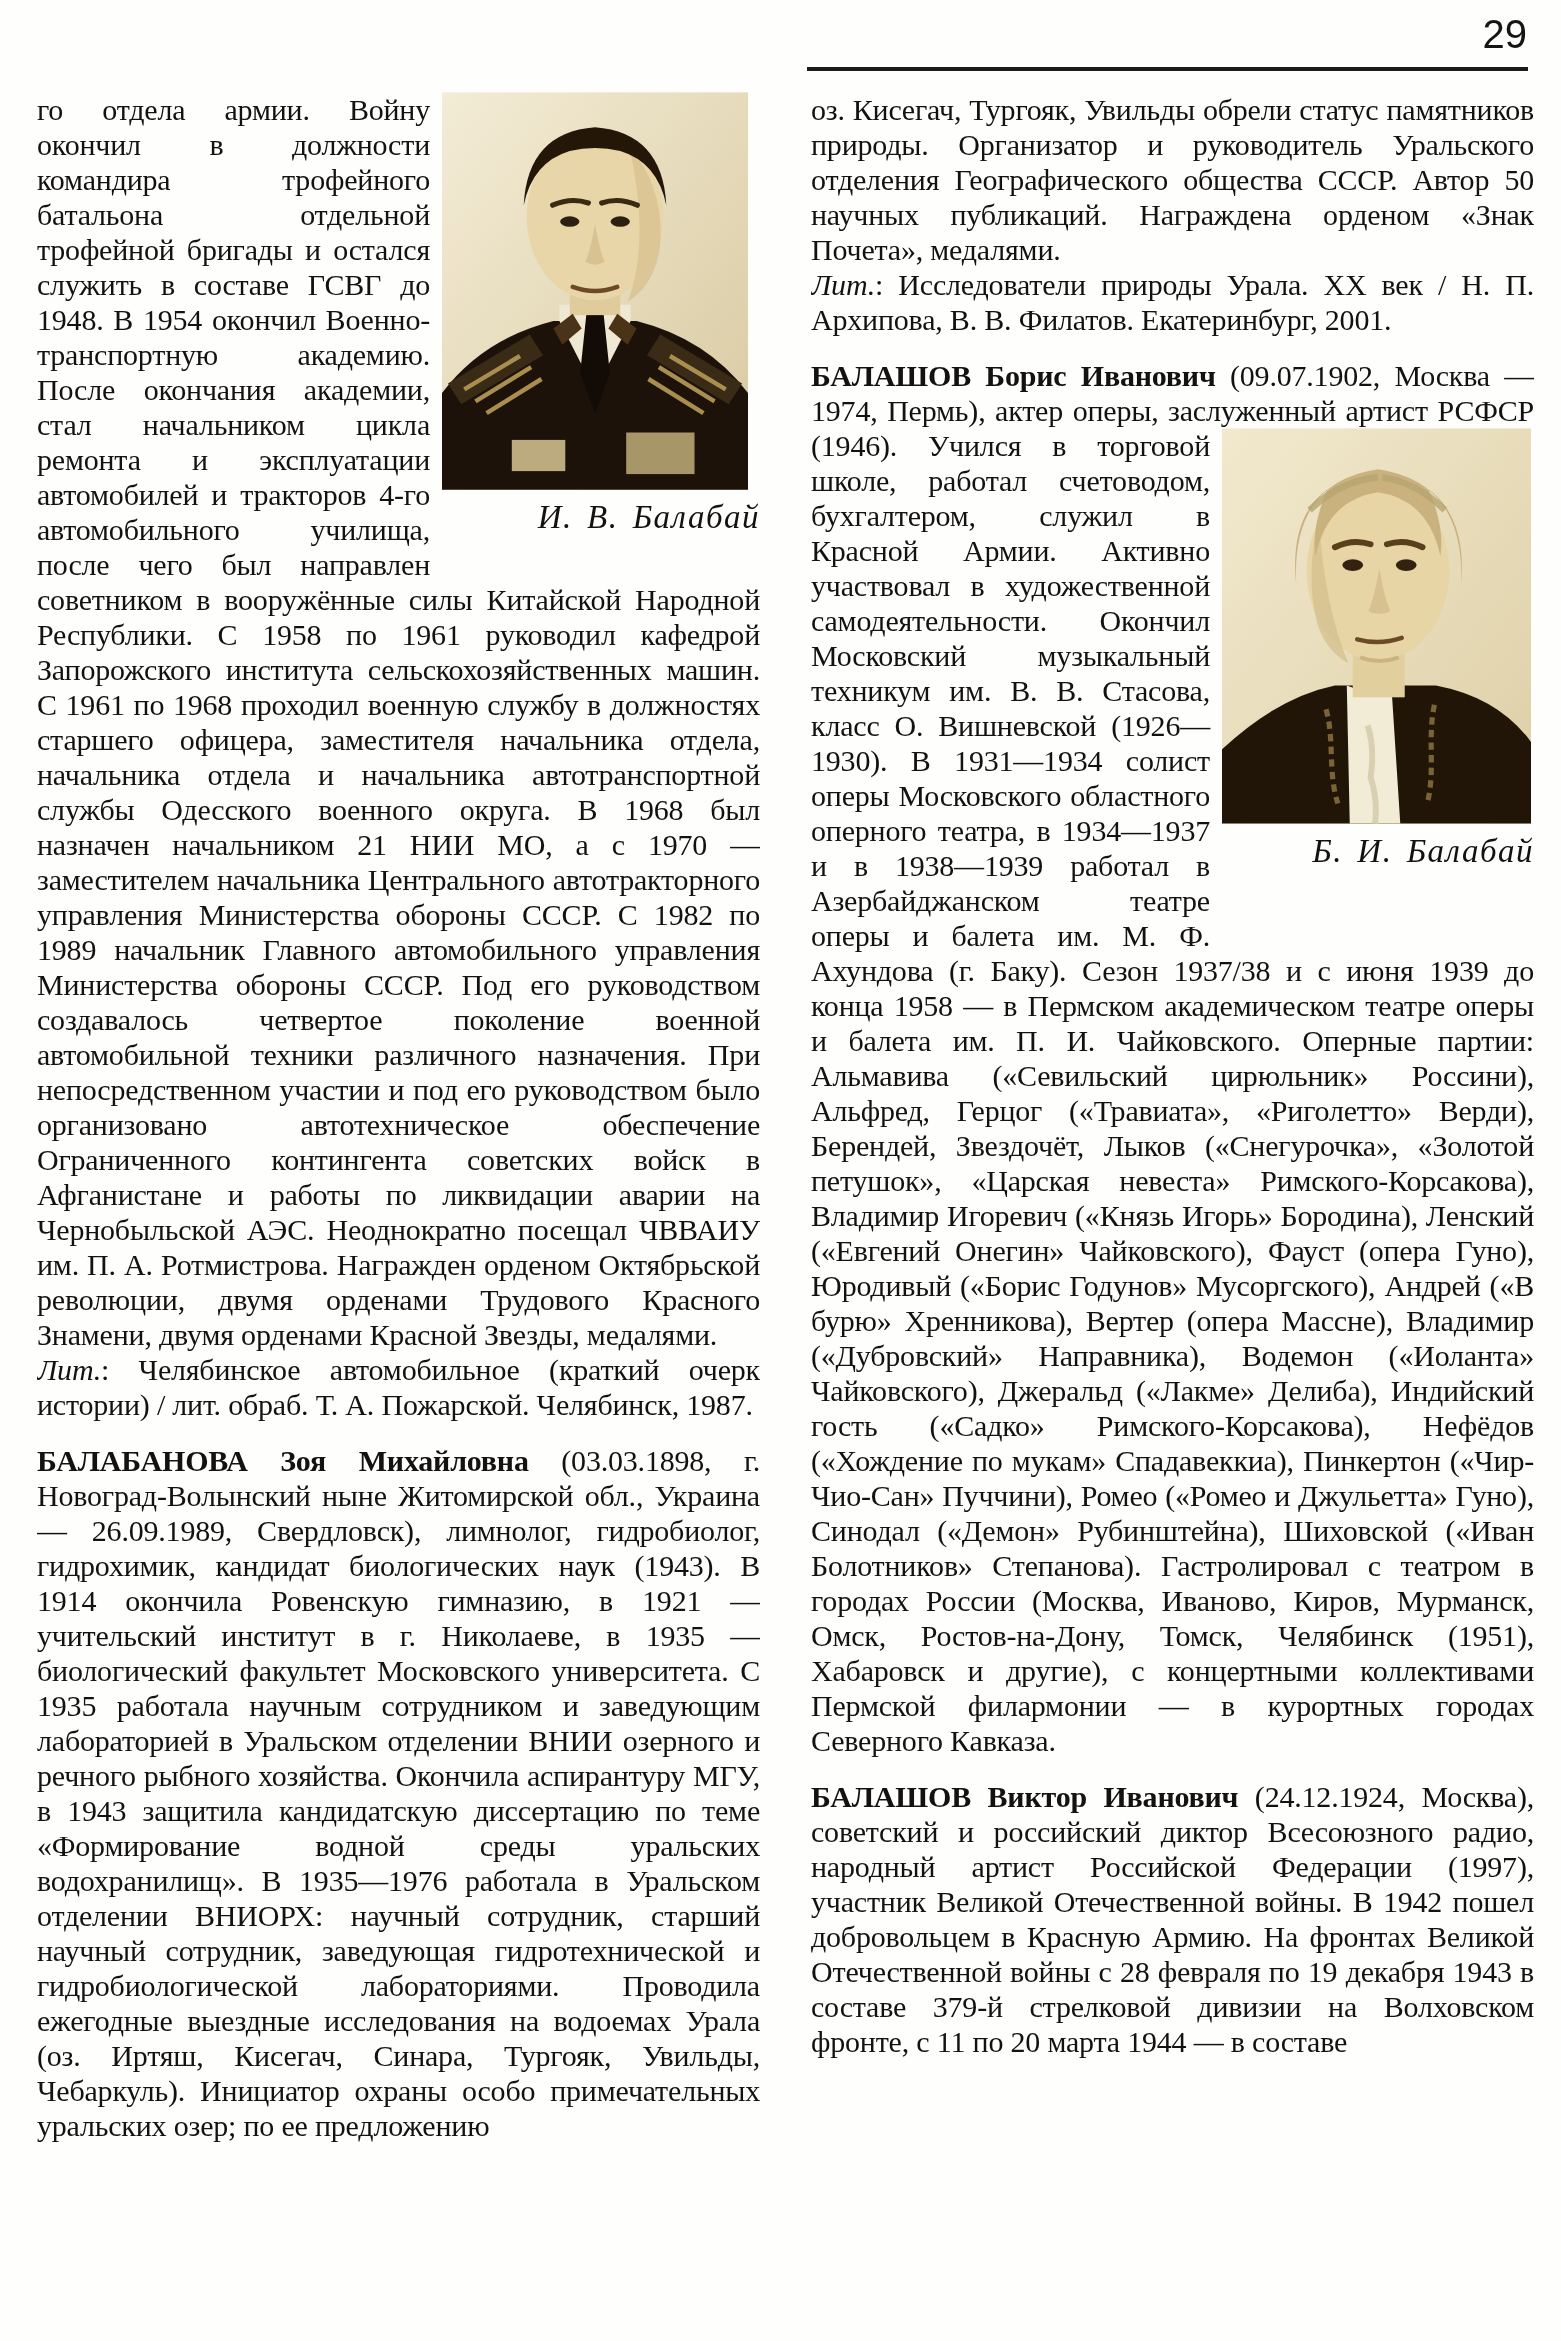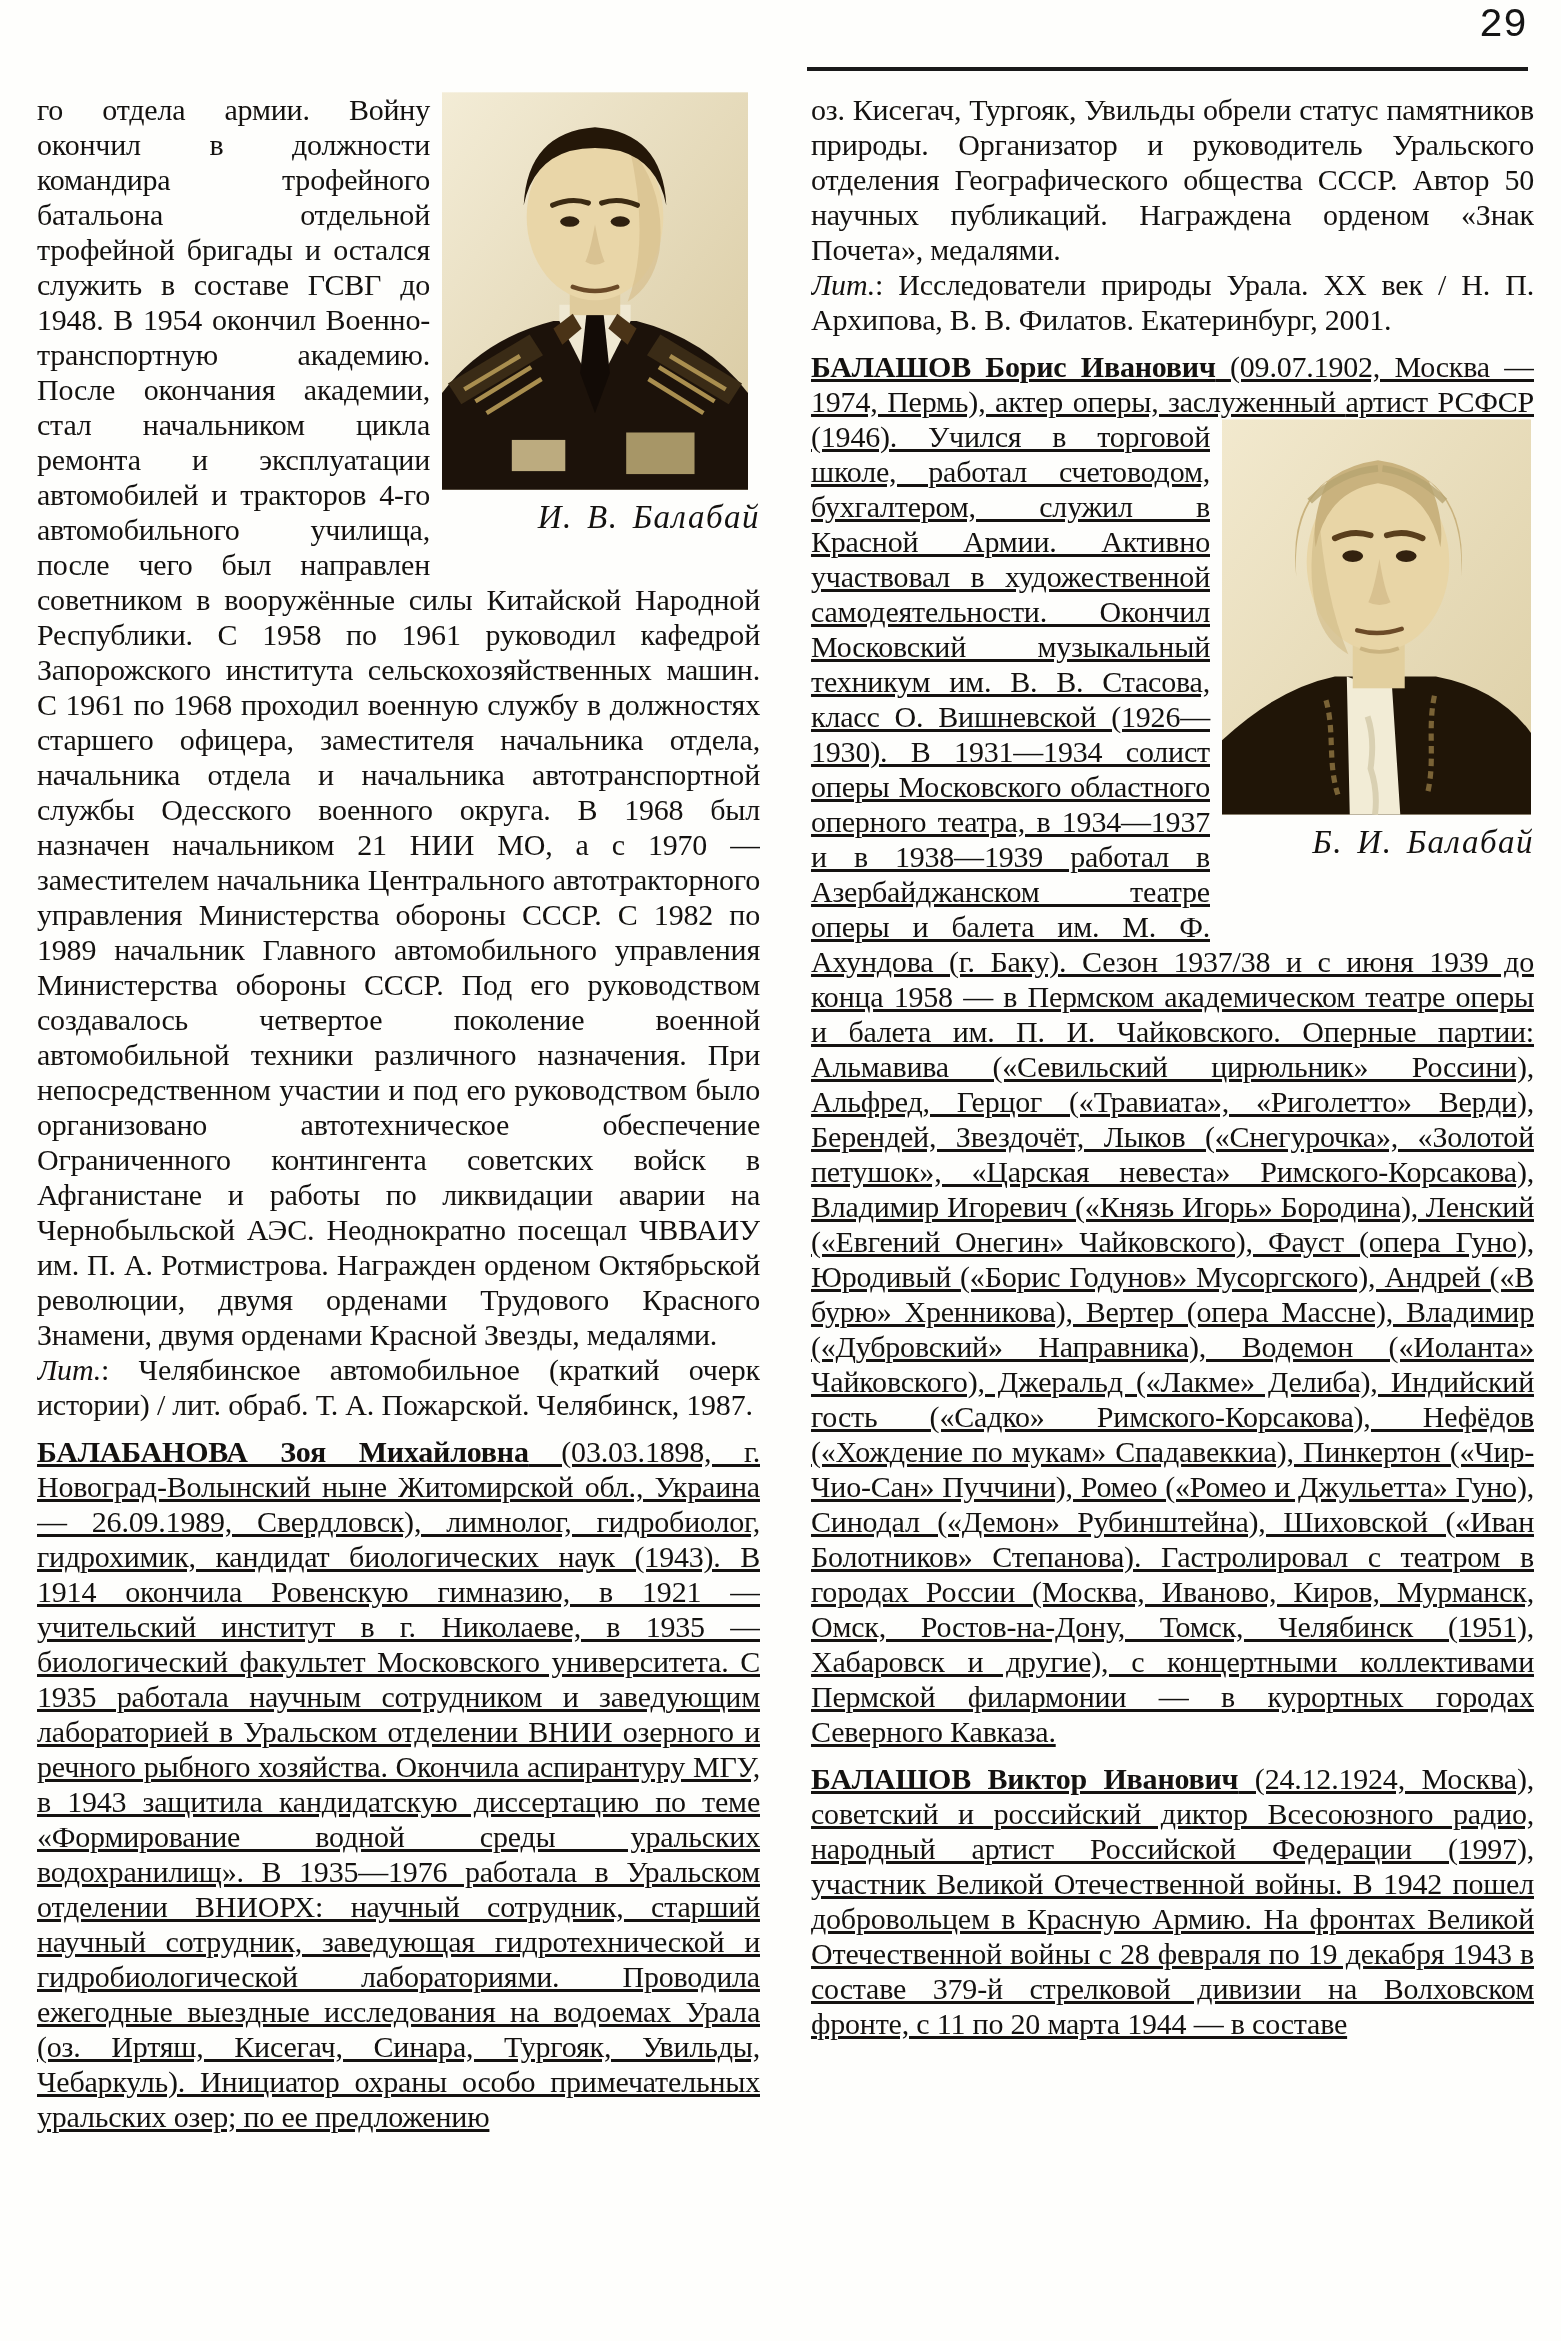--- a/index.html
+++ b/index.html
@@ -3,38 +3,38 @@
 <meta charset="utf-8">
 <style>
   html,body { margin:0; padding:0; }
   .page {
     position:relative; width:1561px; height:2342px;
     background:#fefefc; overflow:hidden;
     font-family:"Liberation Serif", serif;
     color:#141210;
   }
   .pagenum {
-    position:absolute; top:3px; right:34px;
-    font-family:Liberation Mono, monospace;
+    position:absolute; top:12px; right:34px;
+    font-family:Liberation Sans, sans-serif;
     font-size:40px; line-height:45px; color:#151515;
   }
   .rule {
     position:absolute; left:807px; top:67px;
     width:721px; height:3.7px; background:#1a1a1a;
   }
   .column {
     position:absolute; top:92px; width:723px;
     font-size:30px; line-height:35px;
     text-align:justify; letter-spacing:-0.2px;
     overflow:hidden; max-height:2238px;
   }
   .col-left  { left:37px; }
   .col-right { left:811px; }
   .column p { margin:0; padding:0; }
-  p.entry { margin-top:12px;text-decoration:underline; }
+  p.entry { margin-top:21px; }
   .hw { font-weight:bold; }
   .litlbl { font-style:italic; }
   .figwrap {
     float:right; display:block;
     margin:0 0 0 12px; text-align:center;
   }
   .fig1 { width:318px; height:483px; }
   .fig2 { width:312px; height:520px; }
   .photo { display:block; margin:0 0 0 auto; }
   .photo svg { display:block; }

